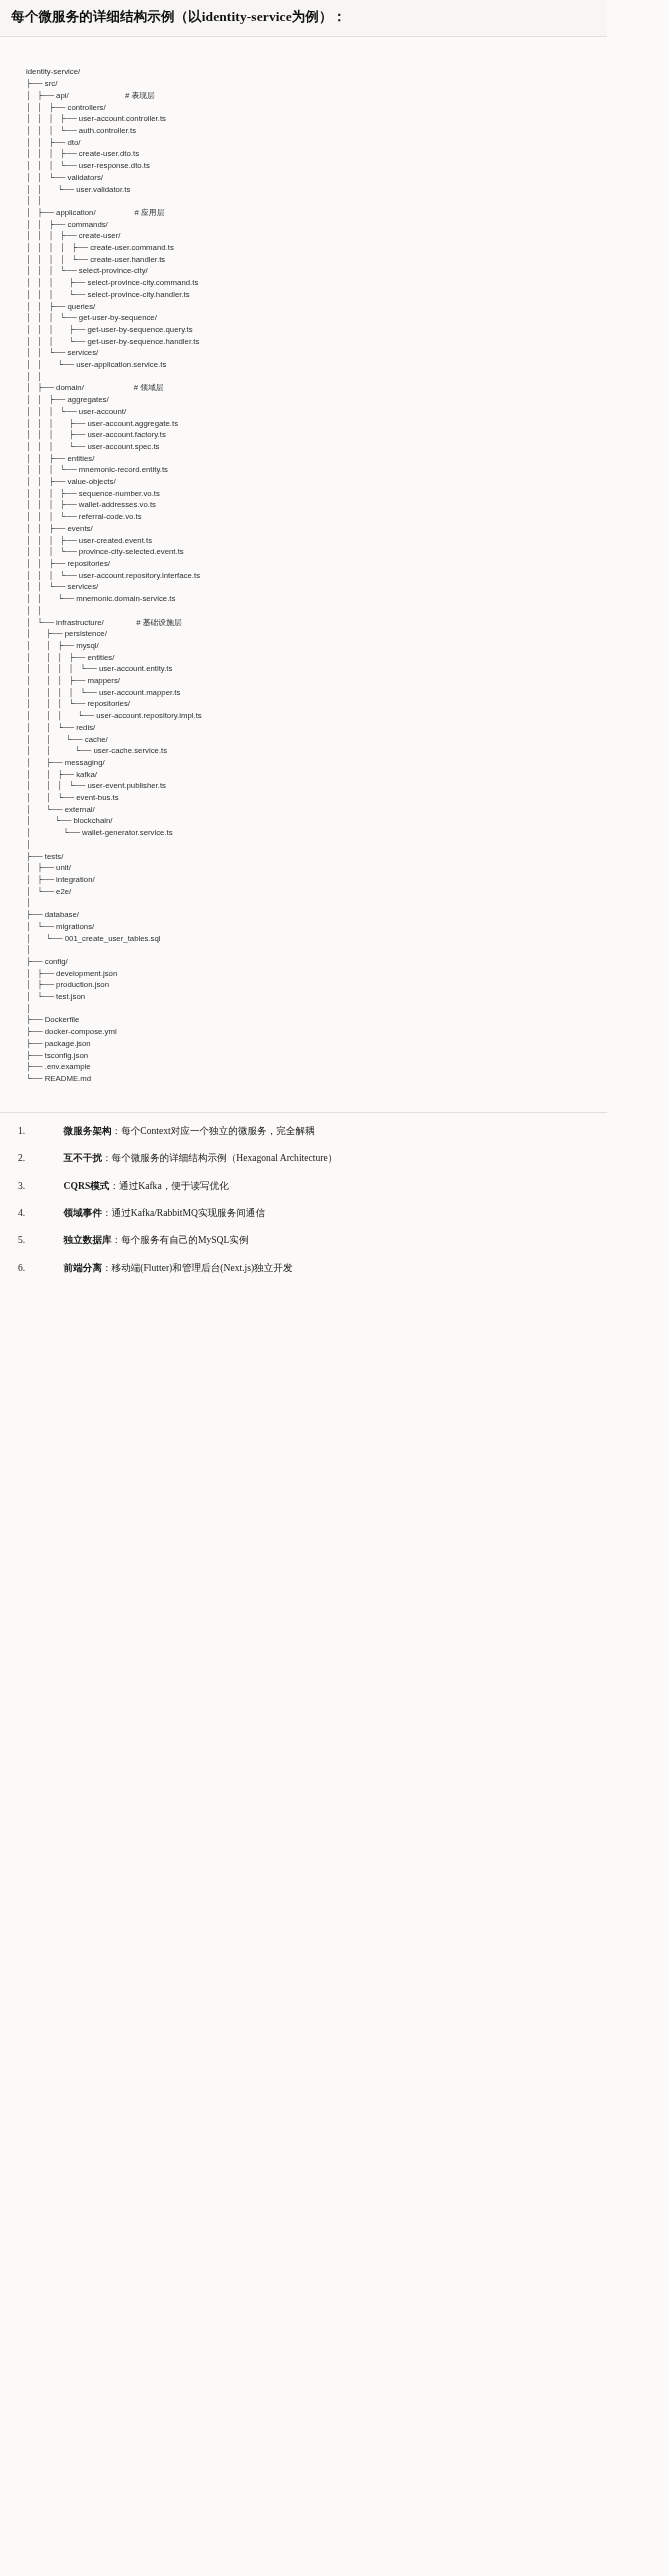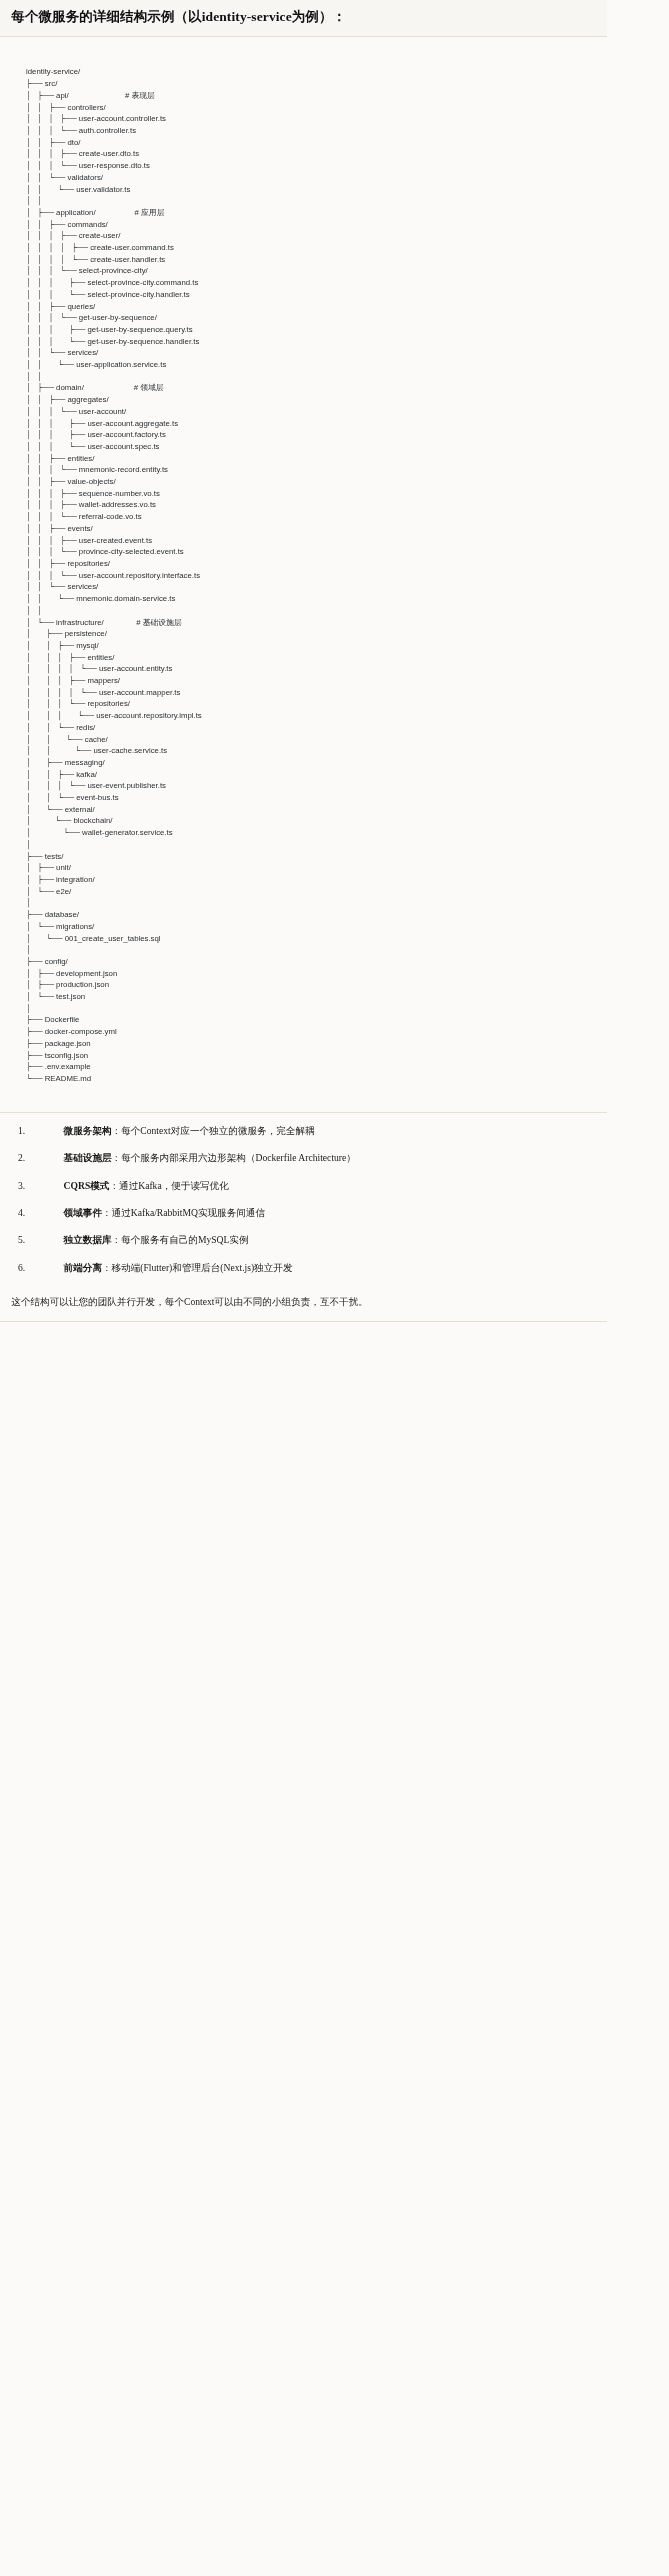--- a/index.html
+++ b/index.html
@@ -203,26 +203,25 @@
 ├── .env.example
 └── README.md</pre>
   </div>
 
   <div class="divider"></div>
 
   <div class="keys-band">
 
     <ol class="keys">
       <li><span class="k-term">微服务架构</span><span class="k-desc">：</span><span class="k-desc">每个Context对应一个独立的微服务，完全解耦</span></li>
-      <li><span class="k-term">基础设施层</span><span class="k-desc">：</span><span class="k-desc">每个服务内部采用六边形架构（Dockerfile Architecture）</span></li>
+      <li><span class="k-term">互不干扰</span><span class="k-desc">：</span><span class="k-desc">每个微服务的详细结构示例（Hexagonal Architecture）</span></li>
       <li><span class="k-term">CQRS模式</span><span class="k-desc">：</span><span class="k-desc">通过Kafka，便于读写优化</span></li>
       <li><span class="k-term">领域事件</span><span class="k-desc">：</span><span class="k-desc">通过Kafka/RabbitMQ实现服务间通信</span></li>
       <li><span class="k-term">独立数据库</span><span class="k-desc">：</span><span class="k-desc">每个服务有自己的MySQL实例</span></li>
       <li><span class="k-term">前端分离</span><span class="k-desc">：</span><span class="k-desc">移动端(Flutter)和管理后台(Next.js)独立开发</span></li>
     </ol>
   </div>
 
-  <div class="footer-note">这个结构可以让您的团队并行开发，每个Context可以由不同的小组负责，互不干扰。</div>
 
   <div class="bottom-rule"></div>
 
 </div>
 
 
 </body></html>

